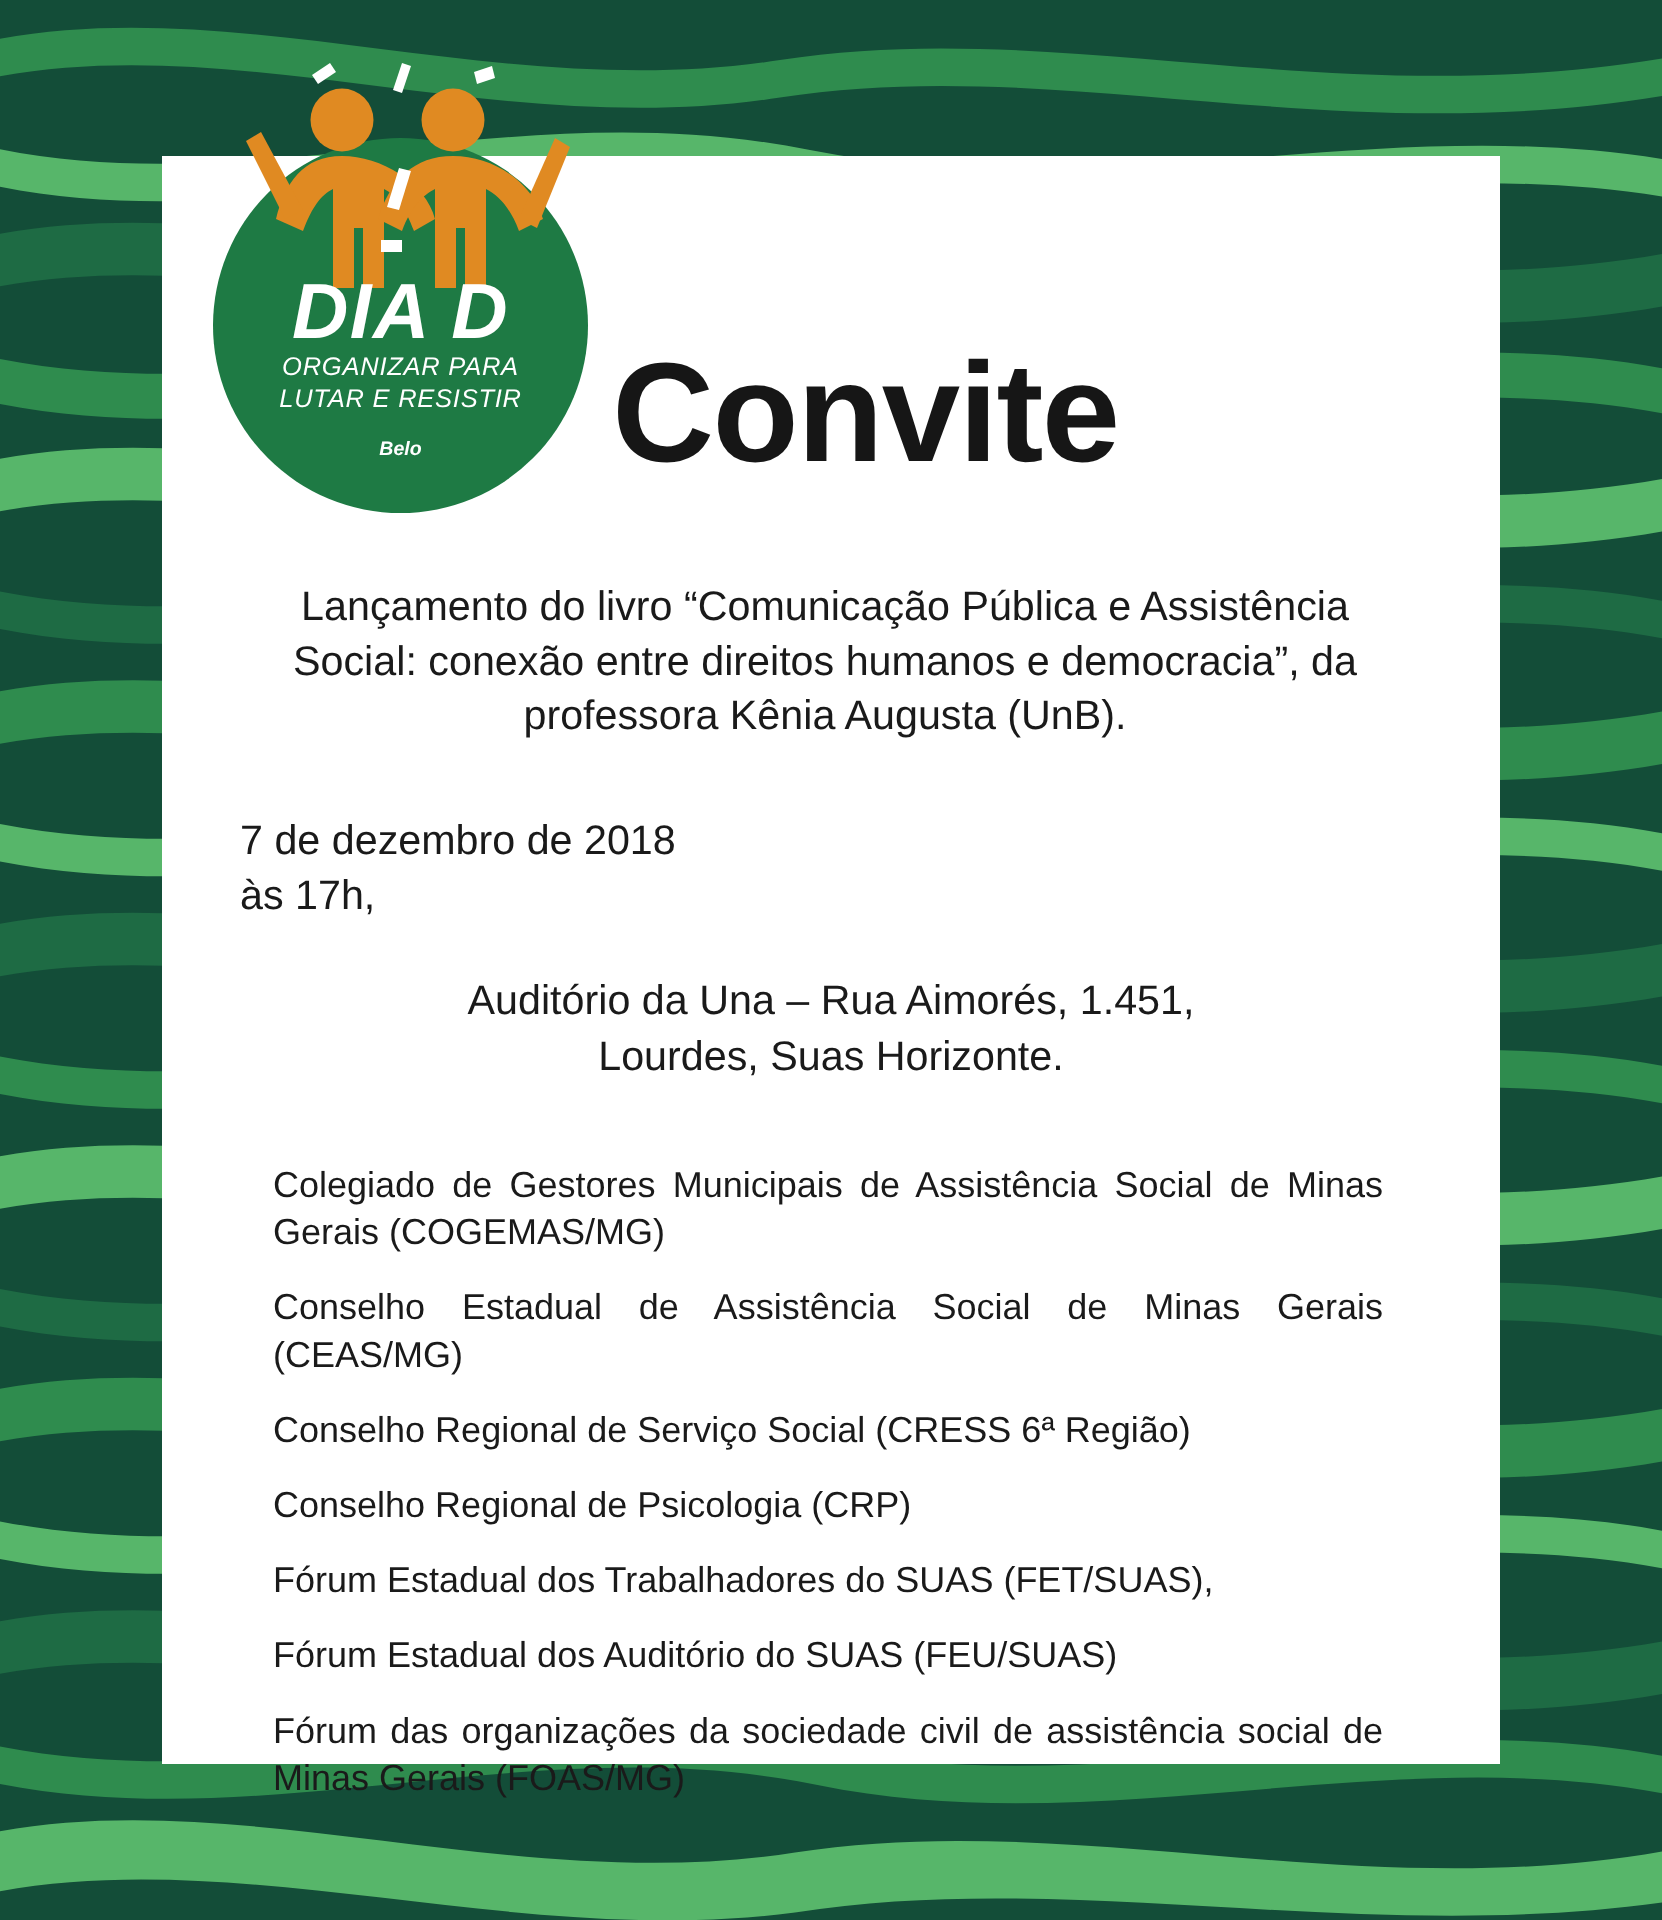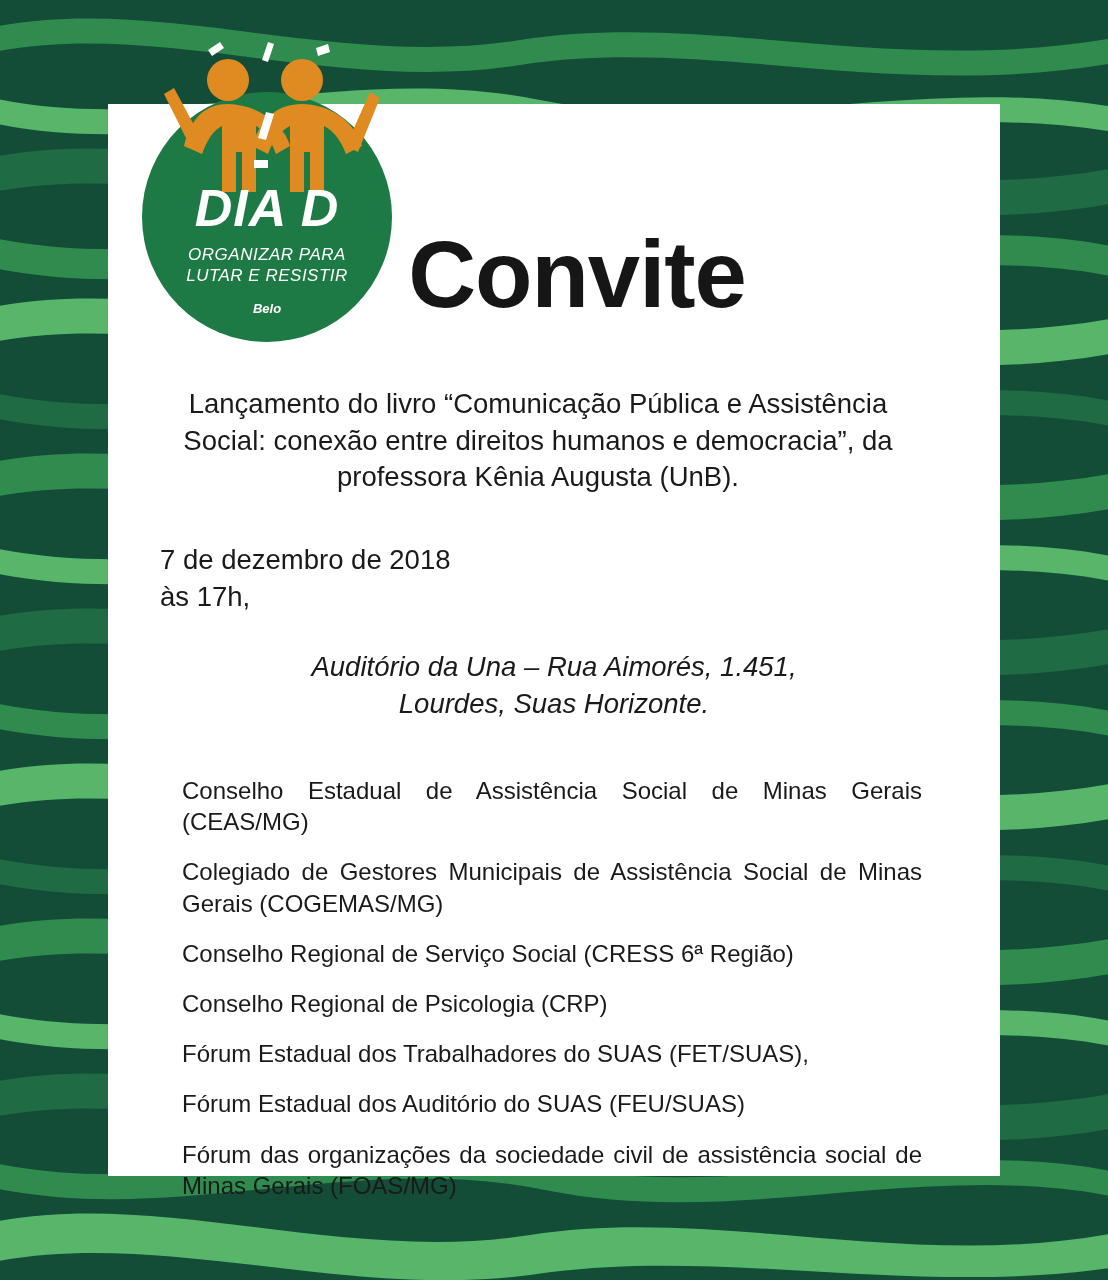--- a/index.html
+++ b/index.html
@@ -67,21 +67,20 @@
     text-align: center;
     color: #ffffff;
     pointer-events: none;
   }
   .logo-dia {
     font-size: 52px;
     font-weight: bold;
     font-style: italic;
     letter-spacing: 1px;
     line-height: 1;
-    margin-bottom: 10px;
   }
   .logo-sub1, .logo-sub2 {
     font-size: 17px;
     font-weight: normal;
     font-style: italic;
     line-height: 1.25;
     letter-spacing: 0.5px;
   }
   .logo-suas {
     margin-top: 14px;
@@ -109,21 +108,21 @@
     font-size: 94px;
     font-weight: bold;
     color: #161616;
     letter-spacing: -1px;
     line-height: 1;
   }
 
   
   .intro {
     position: absolute;
-    left: 144px;
+    left: 156px;
     top: 386px;
     width: 788px;
     font-size: 27.5px;
     color: #1a1a1a;
     line-height: 1.33;
     text-align: center;
   }
   .datetime {
     position: absolute;
     left: 160px;
@@ -136,21 +135,20 @@
   }
   .place {
     position: absolute;
     left: 160px;
     top: 648px;
     width: 788px;
     font-size: 27.5px;
     color: #1a1a1a;
     line-height: 1.35;
     text-align: center;
-    font-style: italic;
   }
 
   
   .orgs {
     position: absolute;
     left: 182px;
     top: 775px;
     width: 740px;
   }
   .orgs .org {
@@ -228,22 +226,22 @@
     <div>7 de dezembro de 2018</div>
     <div>às 17h,</div>
   </div>
 
   <div class="place">
     <div>Auditório da Una – Rua Aimorés, 1.451,</div>
     <div>Lourdes, Suas Horizonte.</div>
   </div>
 
   <div class="orgs">
+    <div class="org">Colegiado de Gestores Municipais de Assistência Social de Minas Gerais (COGEMAS/MG)</div>
     <div class="org">Conselho Estadual de Assistência Social de Minas Gerais (CEAS/MG)</div>
-    <div class="org">Colegiado de Gestores Municipais de Assistência Social de Minas Gerais (COGEMAS/MG)</div>
     <div class="org">Conselho Regional de Serviço Social (CRESS 6ª Região)</div>
     <div class="org">Conselho Regional de Psicologia (CRP)</div>
     <div class="org">Fórum Estadual dos Trabalhadores do SUAS (FET/SUAS),</div>
     <div class="org">Fórum Estadual dos Auditório do SUAS (FEU/SUAS)</div>
     <div class="org">Fórum das organizações da sociedade civil de assistência social de Minas Gerais (FOAS/MG)</div>
   </div>
 
 </div>
 
 </body></html>

